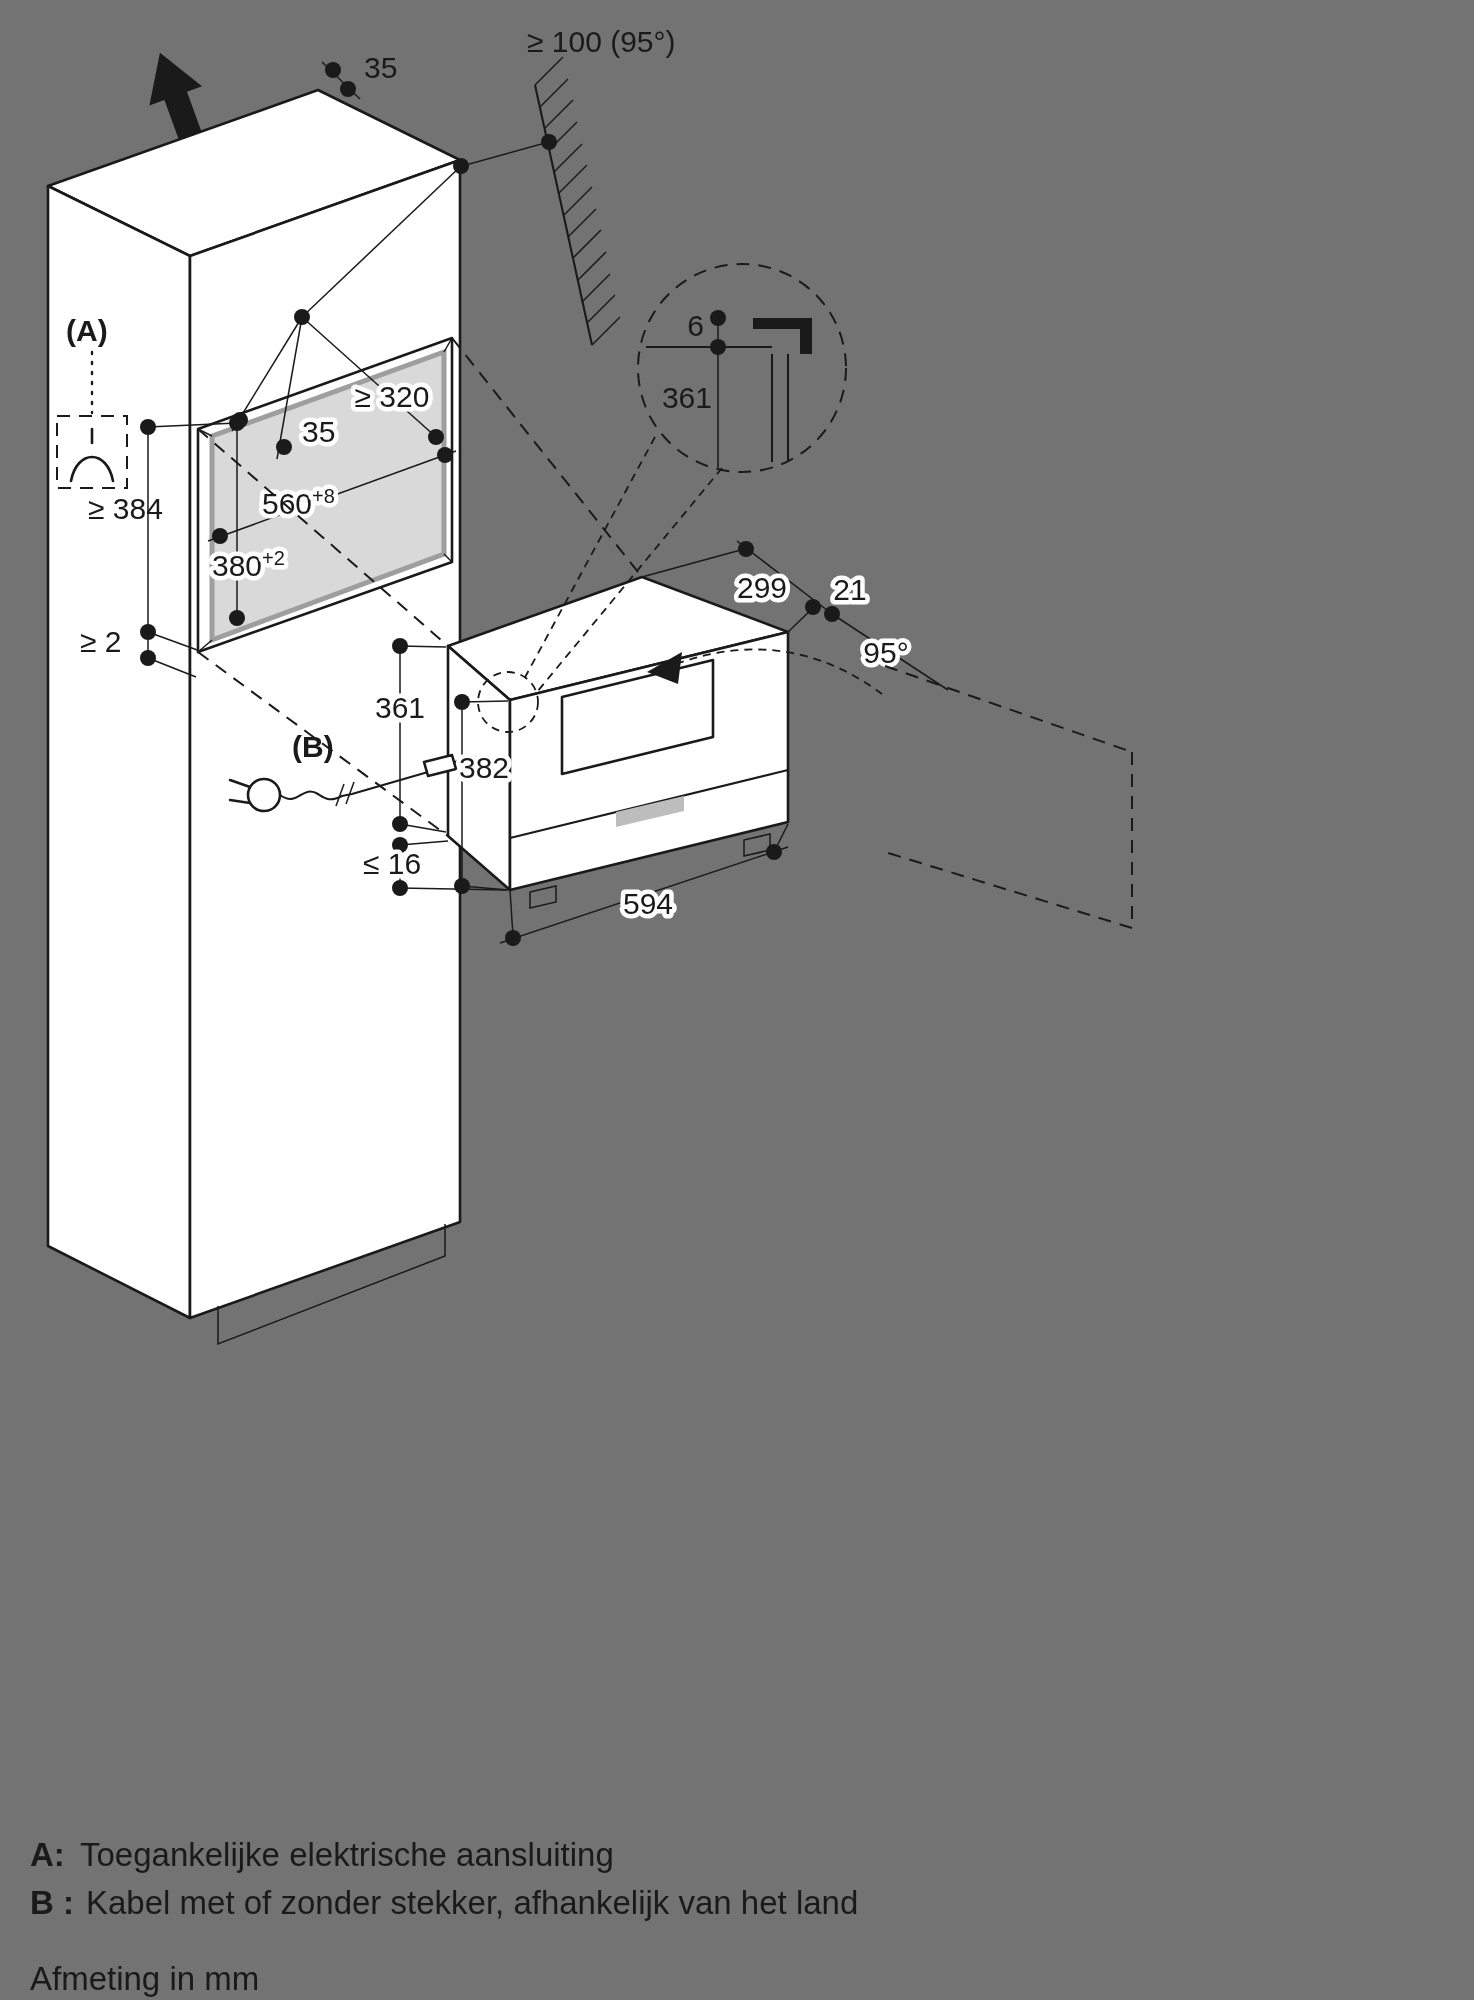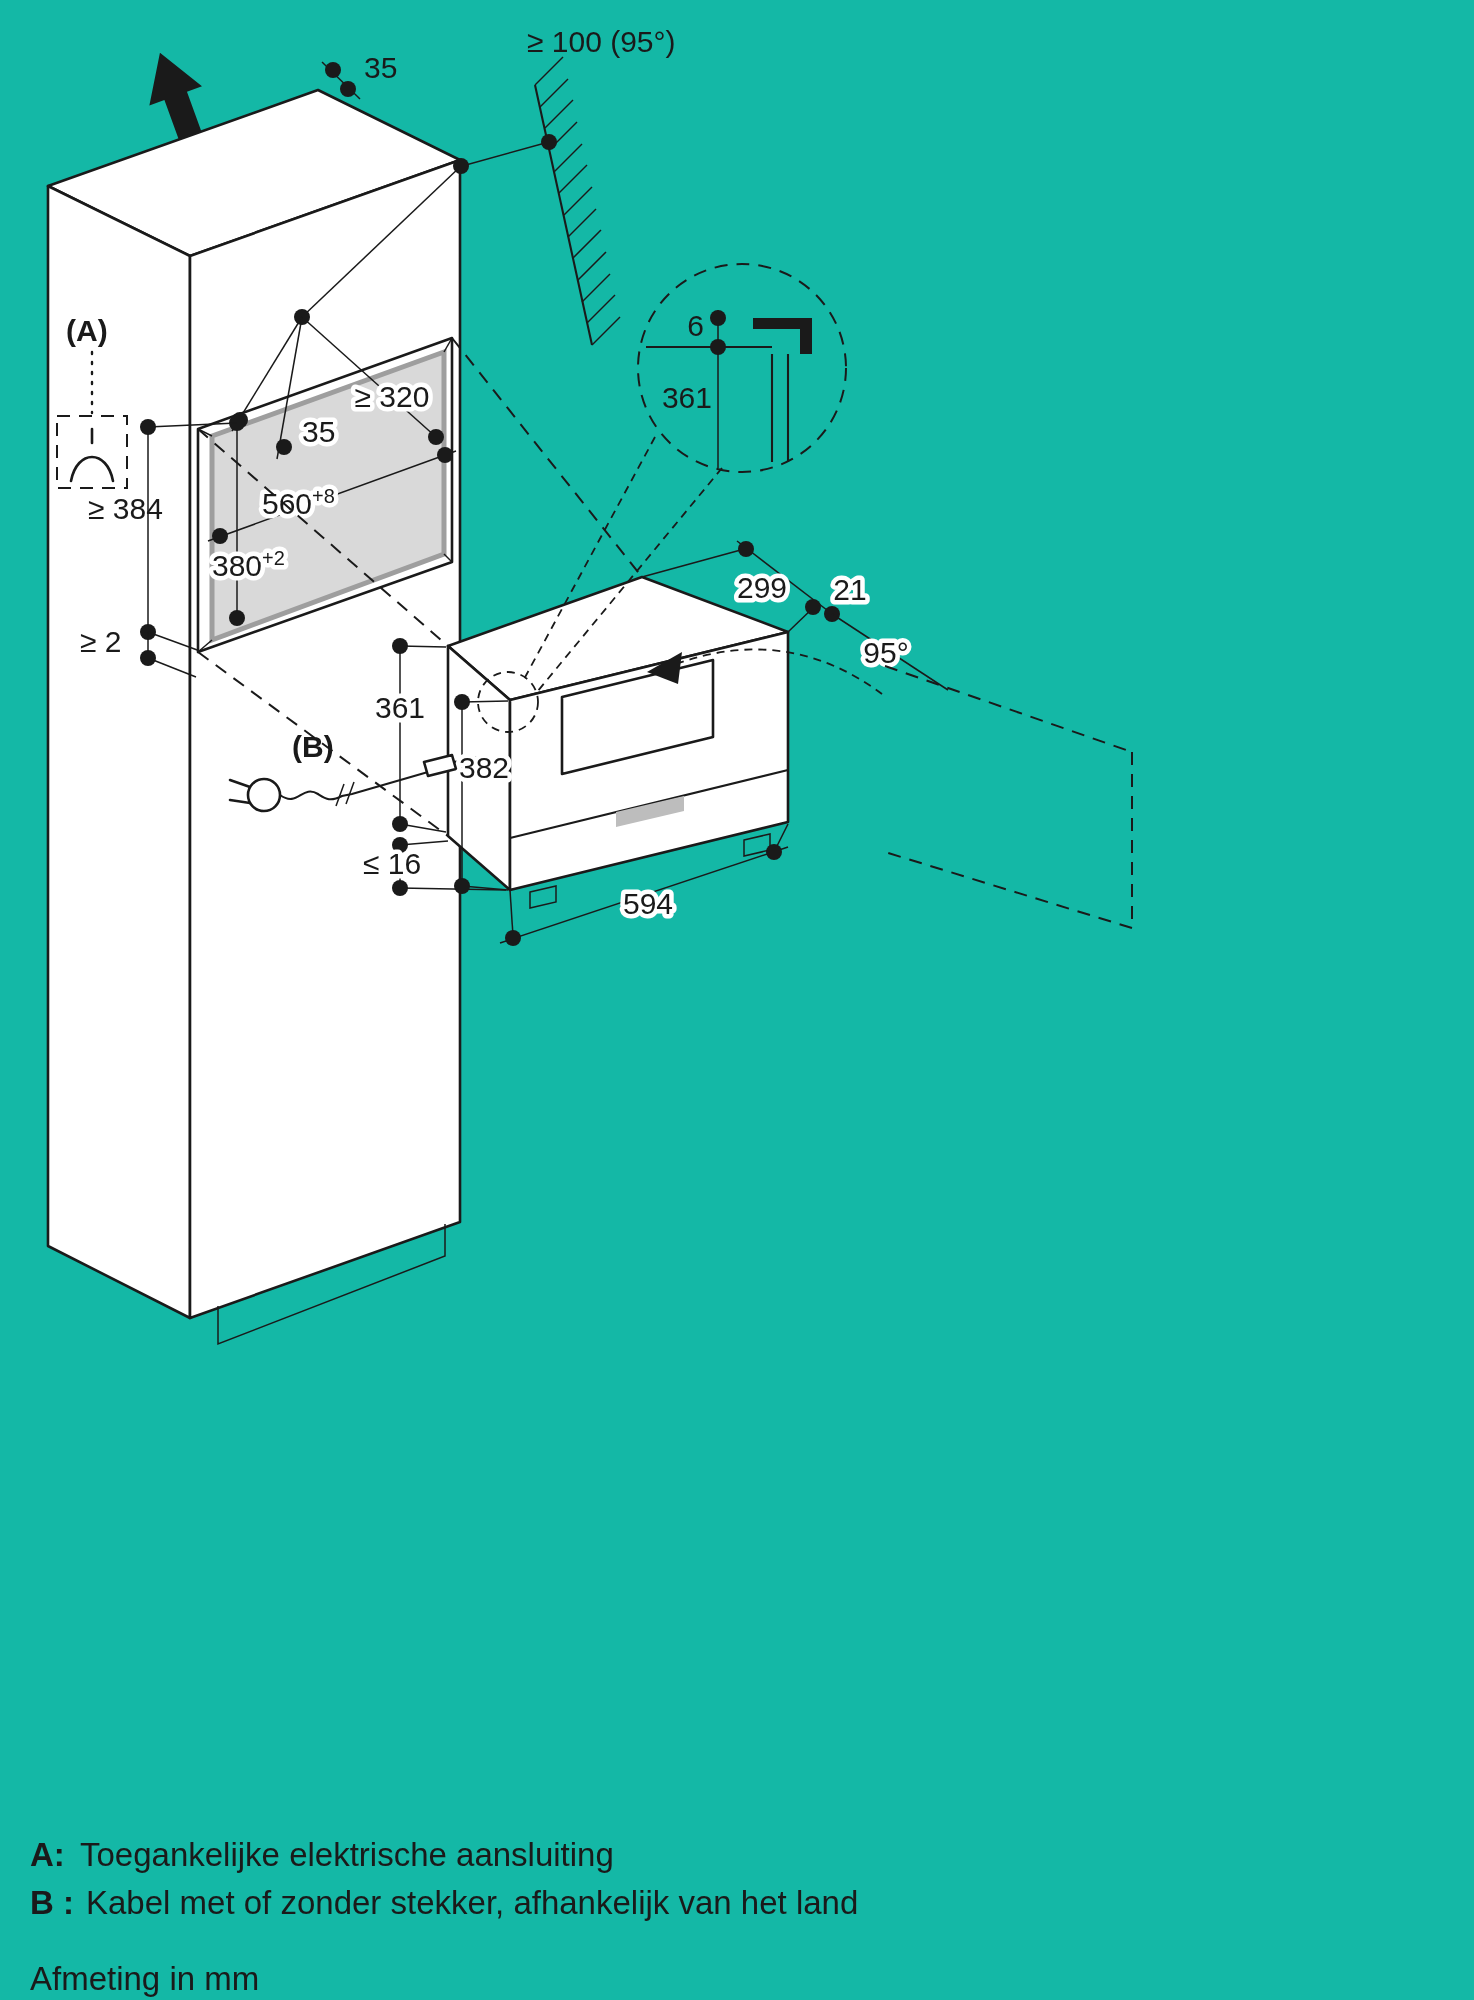--- a/index.html
+++ b/index.html
@@ -1,16 +1,16 @@
 <!DOCTYPE html>
 <html><head>
 <meta charset="utf-8">
 <style>
   html,body{margin:0;padding:0;background:#ffffff;}
-  .page{width:1474px;height:2000px;position:relative;background:#14b8a6;}
+  .page{width:1474px;height:2000px;position:relative;background:#737373;}
   svg text{font-family:"Liberation Sans",sans-serif;fill:#1a1a1a;}
   .lbl{font-size:30px;}
   .sup{font-size:20px;}
   .bold{font-weight:bold;}
   .halo{paint-order:stroke fill;stroke:#ffffff;stroke-width:9px;stroke-linejoin:round;}
   .ln{fill:none;stroke:#1a1a1a;stroke-width:2.6;stroke-linejoin:round;stroke-linecap:round;}
   .fw{fill:#ffffff;}
   .thin{fill:none;stroke:#1a1a1a;stroke-width:1.5;}
   .med{fill:none;stroke:#1a1a1a;stroke-width:2.1;}
   .dash{fill:none;stroke:#1a1a1a;stroke-width:2;stroke-dasharray:13 9;}

